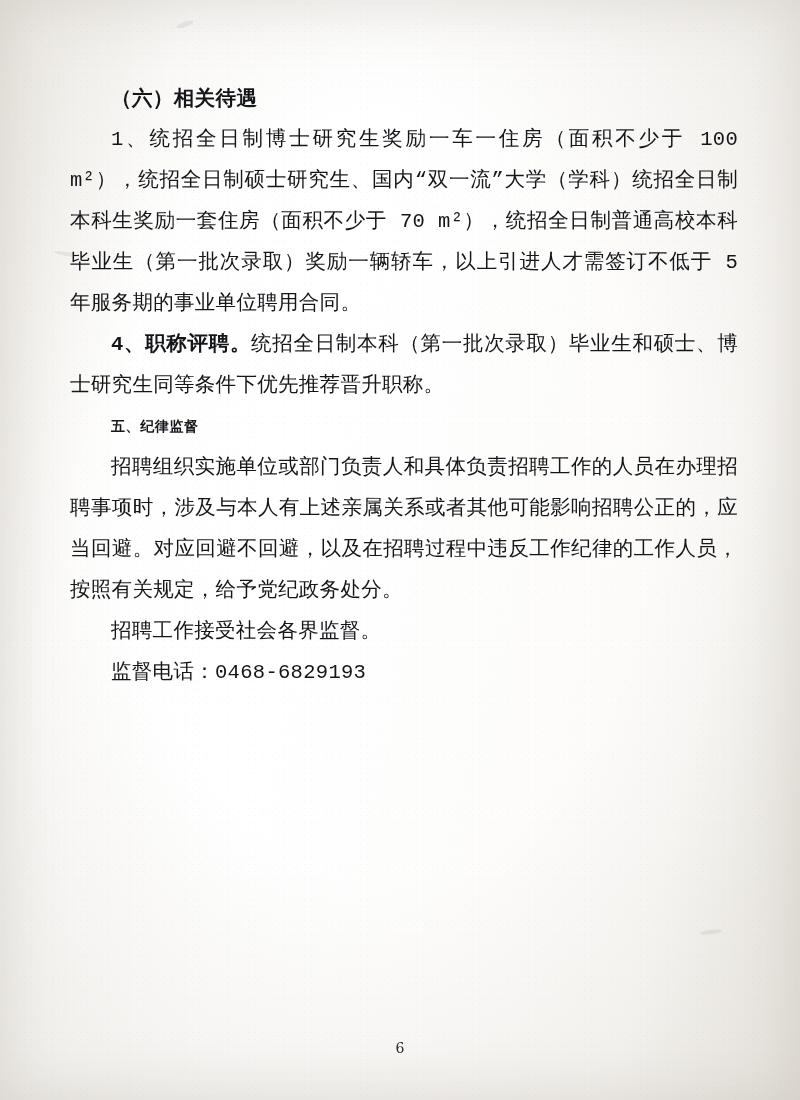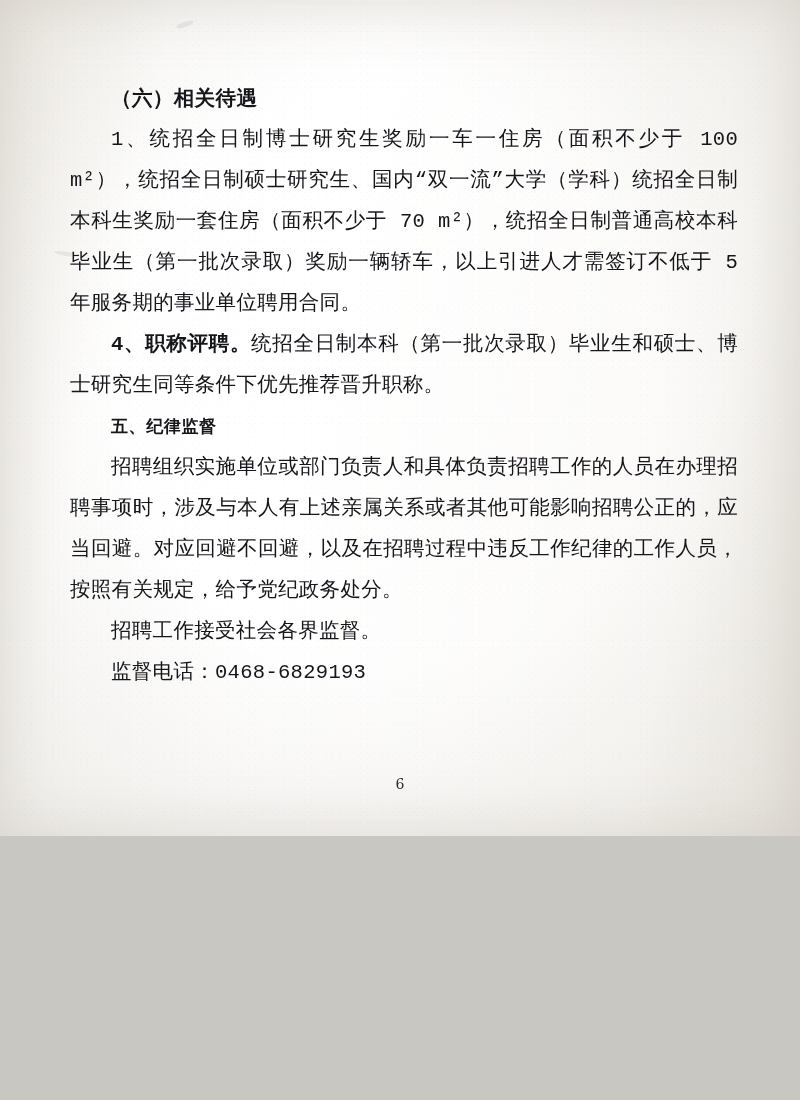--- a/index.html
+++ b/index.html
@@ -8,21 +8,21 @@
   }
   body {
     width: 800px;
     height: 1100px;
     background: #c9c7c2;
     font-family: "DejaVu Serif", serif;
   }
   #page {
     position: relative;
     width: 800px;
-    height: 836px;
+    height: 1100px;
     background: #ffffff;
     overflow: hidden;
   }
   
   #paper-tint {
     position: absolute;
     inset: 0;
     background:
       radial-gradient(ellipse at 48% 45%, rgba(255,255,255,0) 45%, rgba(222,218,210,0.55) 100%),
       linear-gradient(102deg, rgba(238,235,229,0.85) 0%, rgba(252,251,249,0.2) 18%, rgba(255,255,255,0) 40%, rgba(245,242,237,0.35) 82%, rgba(226,222,214,0.7) 100%);
@@ -61,21 +61,21 @@
   }
   .heading {
     font-size: 20.5px;
     line-height: 41px;
     letter-spacing: 0.4px;
     margin: 0;
     text-indent: 41px;
     font-weight: 700;
   }
   .section-heading {
-    font-size: 17px;
+    font-size: 14px;
     line-height: 41px;
     letter-spacing: 0.6px;
     margin: 0;
     text-indent: 41px;
     font-weight: 700;
   }
   .lead {
     font-weight: 700;
   }
   .block {

